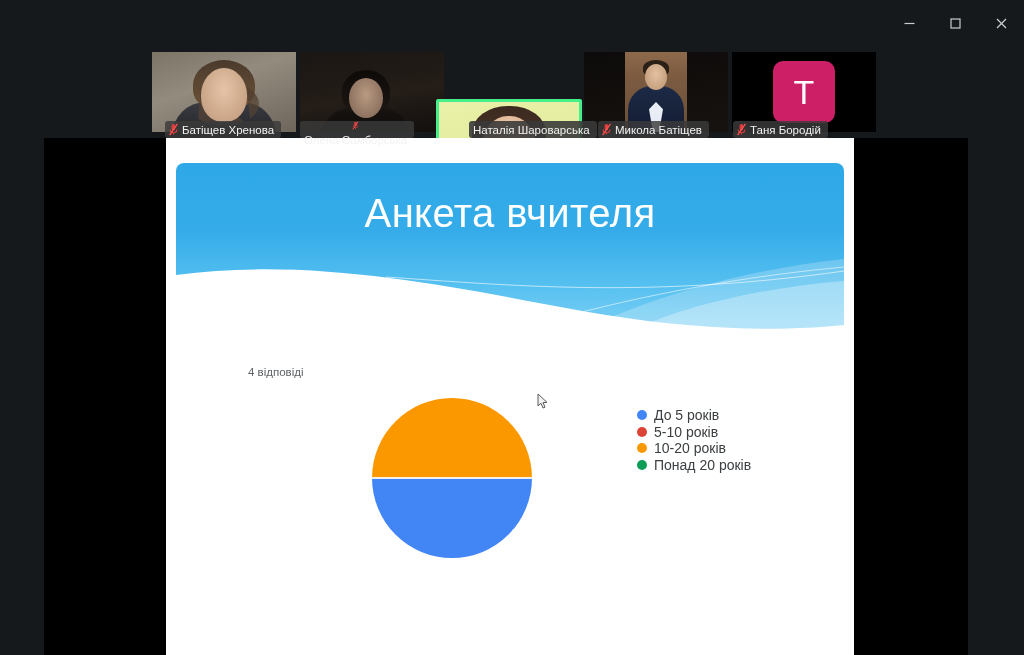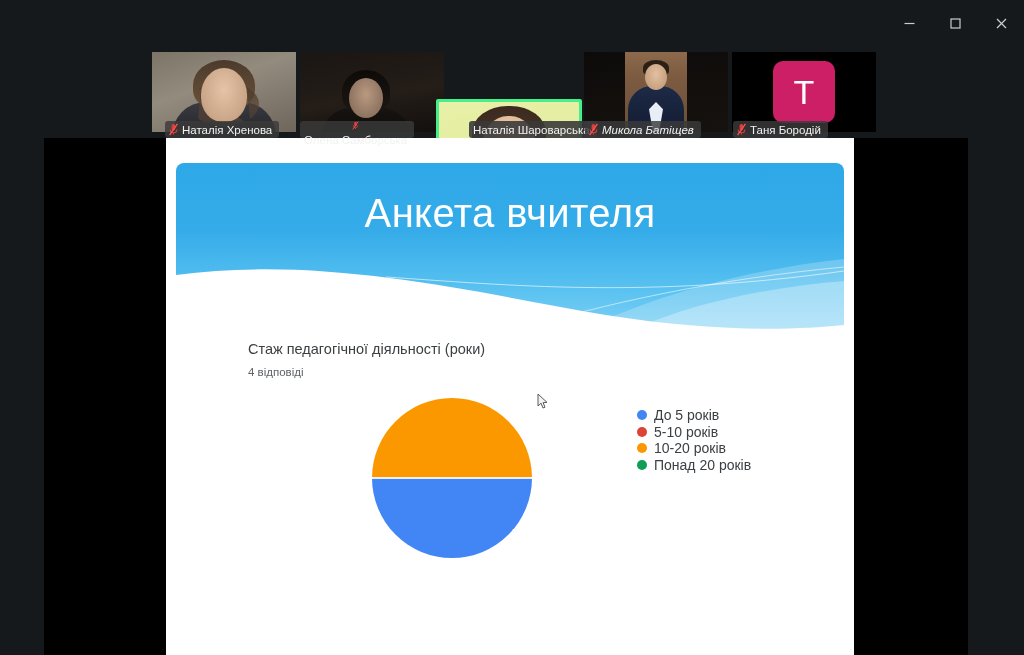--- a/index.html
+++ b/index.html
@@ -151,21 +151,21 @@
 
   .namebar{
     position:absolute; z-index:5; height:17px; top:121px;
     background:rgba(58,58,58,.82); border-radius:3px;
     display:flex; align-items:center; gap:4px; padding:0 7px 0 4px;
     color:#f2f2f2; font-size:11.5px; white-space:nowrap;
   }
   .namebar.n1{ left:165px; }
   .namebar.n2{ left:300px;flex-direction:column; }
   .namebar.n3{ left:437px; background:rgba(58,58,58,.9);margin-left:32px; }
-  .namebar.n4{ left:585px;font-style:italic; }
+  .namebar.n4{ left:598px; }
   .namebar.n5{ left:733px; }
 
   .mic-muted{ width:9px; height:13px; flex:0 0 9px; position:relative; }
 
   
   .share-black{
     position:absolute; left:44px; top:138px; width:924px; height:517px;
     background:#000;
   }
   .slide{
@@ -297,21 +297,21 @@
   </div>
 </div>
 
 <div class="namebar n1">
   <svg class="mic-muted" viewBox="0 0 9 13">
     <rect x="2.6" y="1" width="3.6" height="6.6" rx="1.8" fill="#e03c3c"></rect>
     <path d="M1.2 6.4a3.3 3.3 0 0 0 6.6 0" fill="none" stroke="#e03c3c" stroke-width="1.1"></path>
     <line x1="4.4" y1="9.4" x2="4.4" y2="11.6" stroke="#e03c3c" stroke-width="1.1"></line>
     <line x1="0.6" y1="12.2" x2="8.4" y2="0.8" stroke="#ff5252" stroke-width="1.3"></line>
   </svg>
-  <span>Наталія Хренова</span>
+  <span>Батіщев Хренова</span>
 </div>
 
 <div class="namebar n2">
   <svg class="mic-muted" viewBox="0 0 9 13">
     <rect x="2.6" y="1" width="3.6" height="6.6" rx="1.8" fill="#e03c3c"></rect>
     <path d="M1.2 6.4a3.3 3.3 0 0 0 6.6 0" fill="none" stroke="#e03c3c" stroke-width="1.1"></path>
     <line x1="4.4" y1="9.4" x2="4.4" y2="11.6" stroke="#e03c3c" stroke-width="1.1"></line>
     <line x1="0.6" y1="12.2" x2="8.4" y2="0.8" stroke="#ff5252" stroke-width="1.3"></line>
   </svg>
   <span>Олена Самборська</span>
@@ -350,21 +350,20 @@
     <svg viewBox="0 0 668 92" preserveAspectRatio="none">
       <path d="M0 34 C 150 14, 300 52, 430 74 C 530 90, 610 90, 668 84 L668 92 L0 92 Z" fill="#ffffff"></path>
       <path d="M0 44 C 160 22, 320 60, 460 82 C 550 95, 620 94, 668 88 L668 92 L0 92 Z" fill="#ffffff" opacity="0.92"></path>
       <path d="M668 18 C 560 30, 470 58, 400 92 L668 92 Z" fill="#ffffff" opacity="0.22"></path>
       <path d="M668 40 C 590 46, 500 66, 452 92 L668 92 Z" fill="#ffffff" opacity="0.3"></path>
       <path d="M210 36 C 330 44, 470 58, 668 30" fill="none" stroke="#ffffff" stroke-width="1" opacity="0.6"></path>
       <path d="M330 92 C 430 62, 540 38, 668 26" fill="none" stroke="#ffffff" stroke-width="1" opacity="0.55"></path>
     </svg>
   </div>
 
-  <div class="q-title">Стаж педагогічної діяльності (роки)</div>
   <div class="q-sub">4 відповіді</div>
 
   <div class="pie-wrap">
     <div class="pie">
       <div class="pie-lbl top">50%</div>
       <div class="pie-sep"></div>
       <div class="pie-lbl bottom">50%</div>
     </div>
   </div>
 

